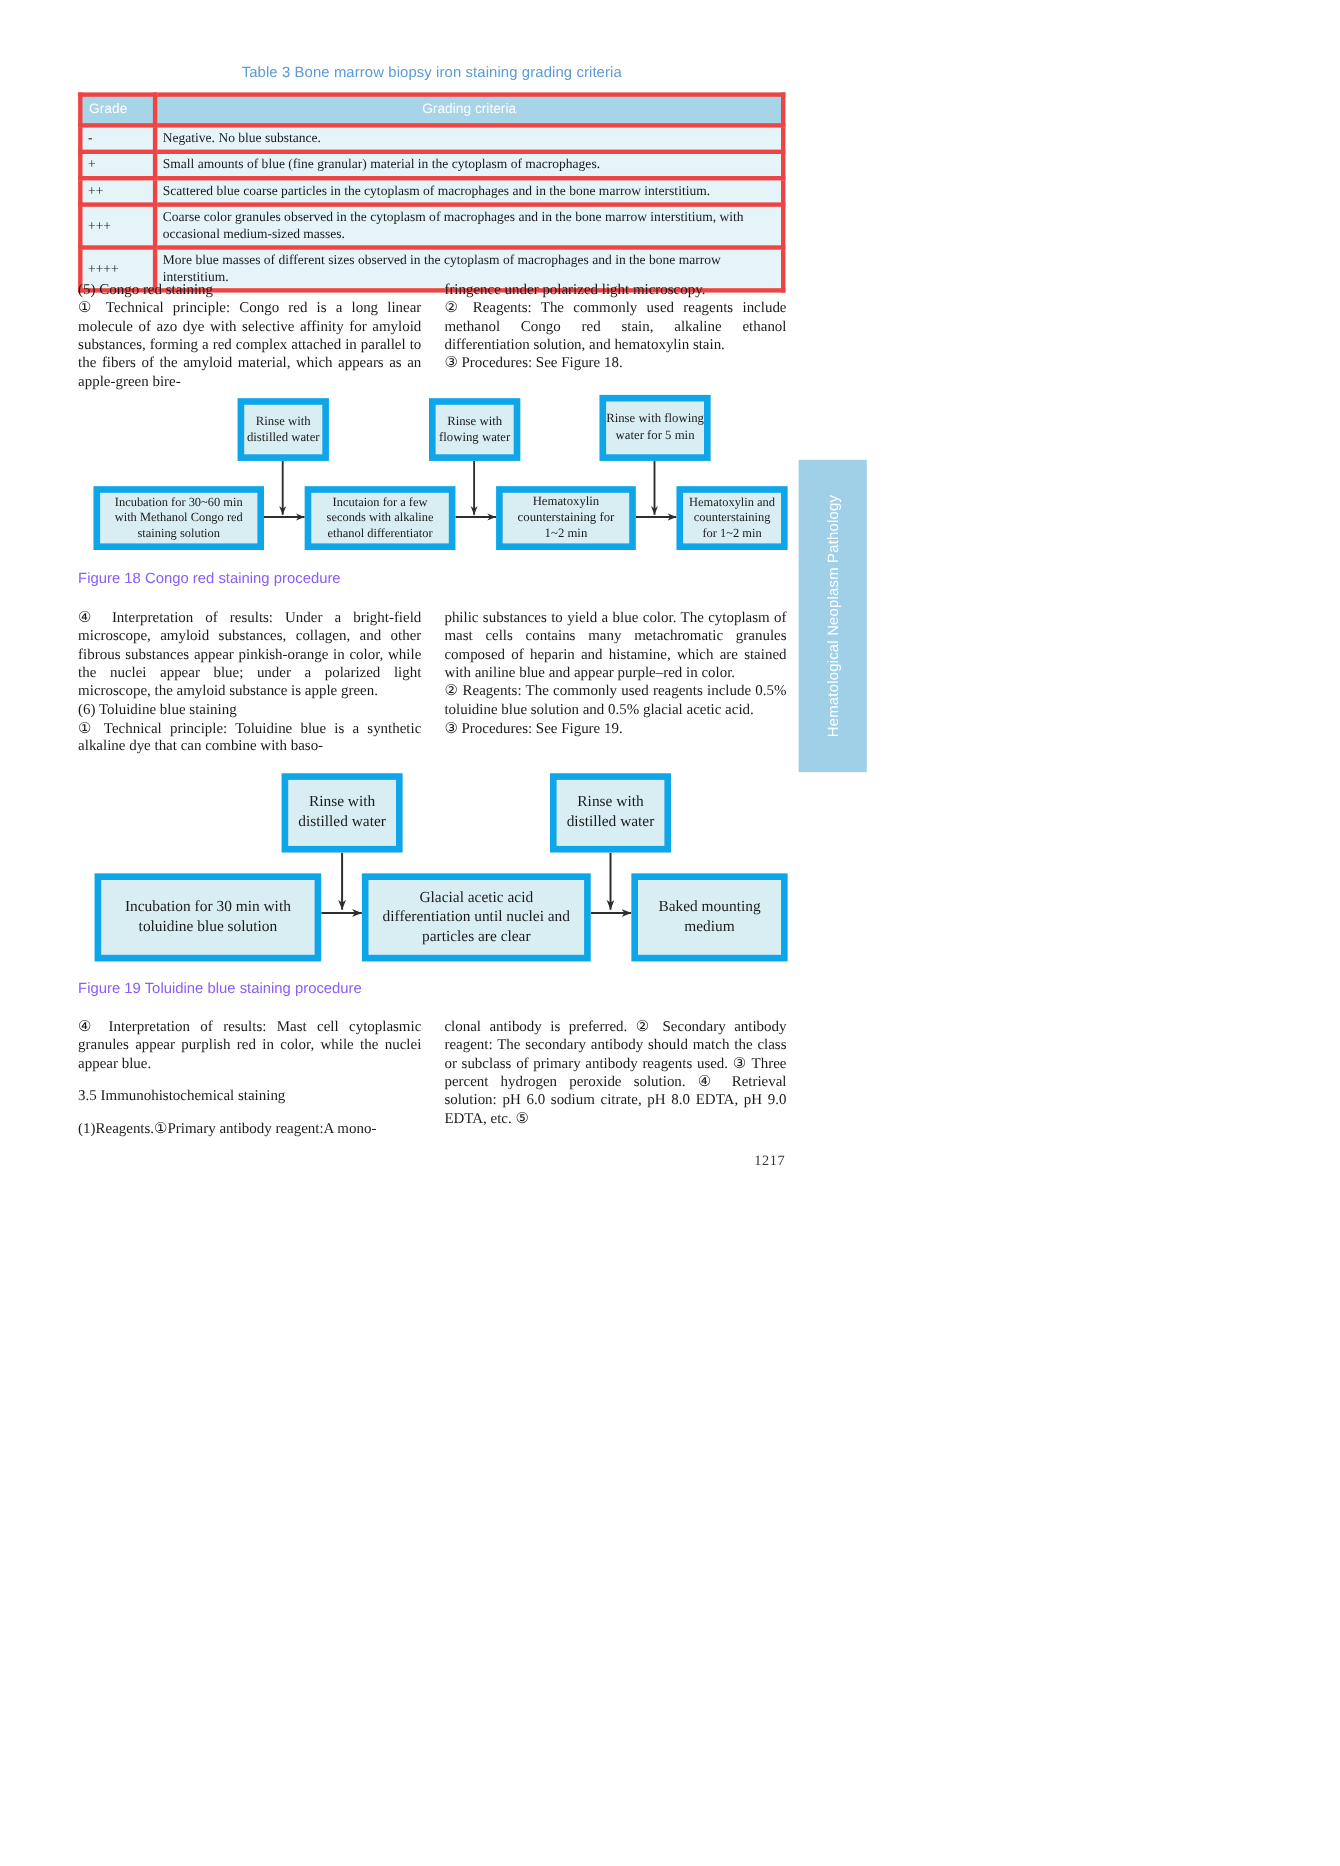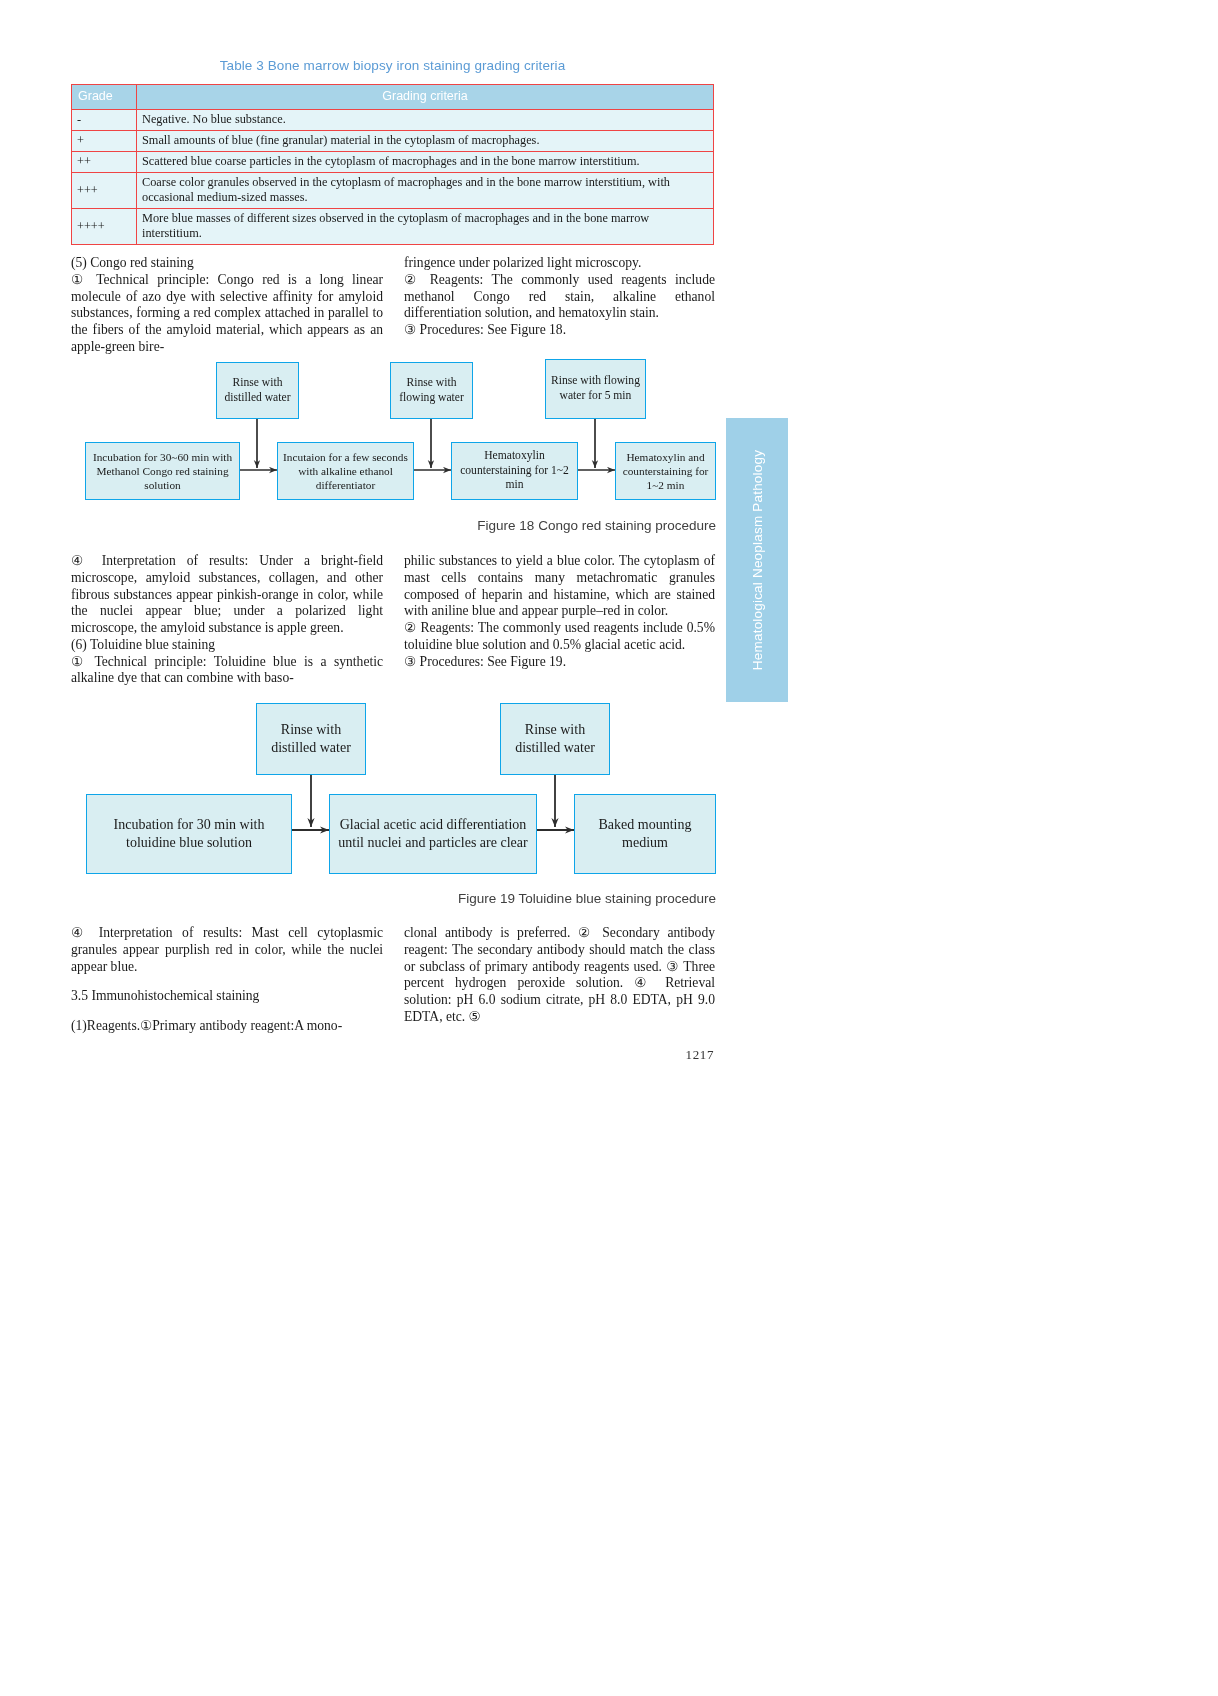--- a/index.html
+++ b/index.html
@@ -40,21 +40,21 @@
   table.grading {
     position: absolute;
     left: 71px;
     top: 84px;
     width: 643px;
     border-collapse: collapse;
     font-size: 12.3px;
     font-family: "Liberation Serif", serif;
   }
   table.grading th, table.grading td {
-    border: 1px solid #ef4444;
+    border: 4px solid #ef4444;
     padding: 2px 5px 3px 5px;
     vertical-align: middle;
     line-height: 1.22;
   }
   table.grading thead th {
     background: #a8d4e8;
     color: #ffffff;
     font-family: "Liberation Sans", sans-serif;
     font-weight: normal;
     font-size: 12.5px;
@@ -92,35 +92,35 @@
 
   .gap { height: 13px; }
 
   
   .flow {
     position: absolute;
   }
   .fbox {
     position: absolute;
     background: #d9eef2;
-    border: 1px solid #0ea5e9;
+    border: 6px solid #0ea5e9;
     box-sizing: border-box;
     display: flex;
     align-items: center;
     justify-content: center;
     text-align: center;
     font-family: "Liberation Serif", serif;
     line-height: 1.26;
   }
   .fig-caption {
     position: absolute;
     font-family: "Liberation Sans", sans-serif;
-    color: #404040;
+    color: #8b5cf6;
     font-size: 13.5px;
-    text-align: right;
+    text-align: left;
   }
   .flow svg {
     position: absolute;
     left: 0; top: 0;
     overflow: visible;
   }
 
   
   .sidetab {
     position: absolute;

